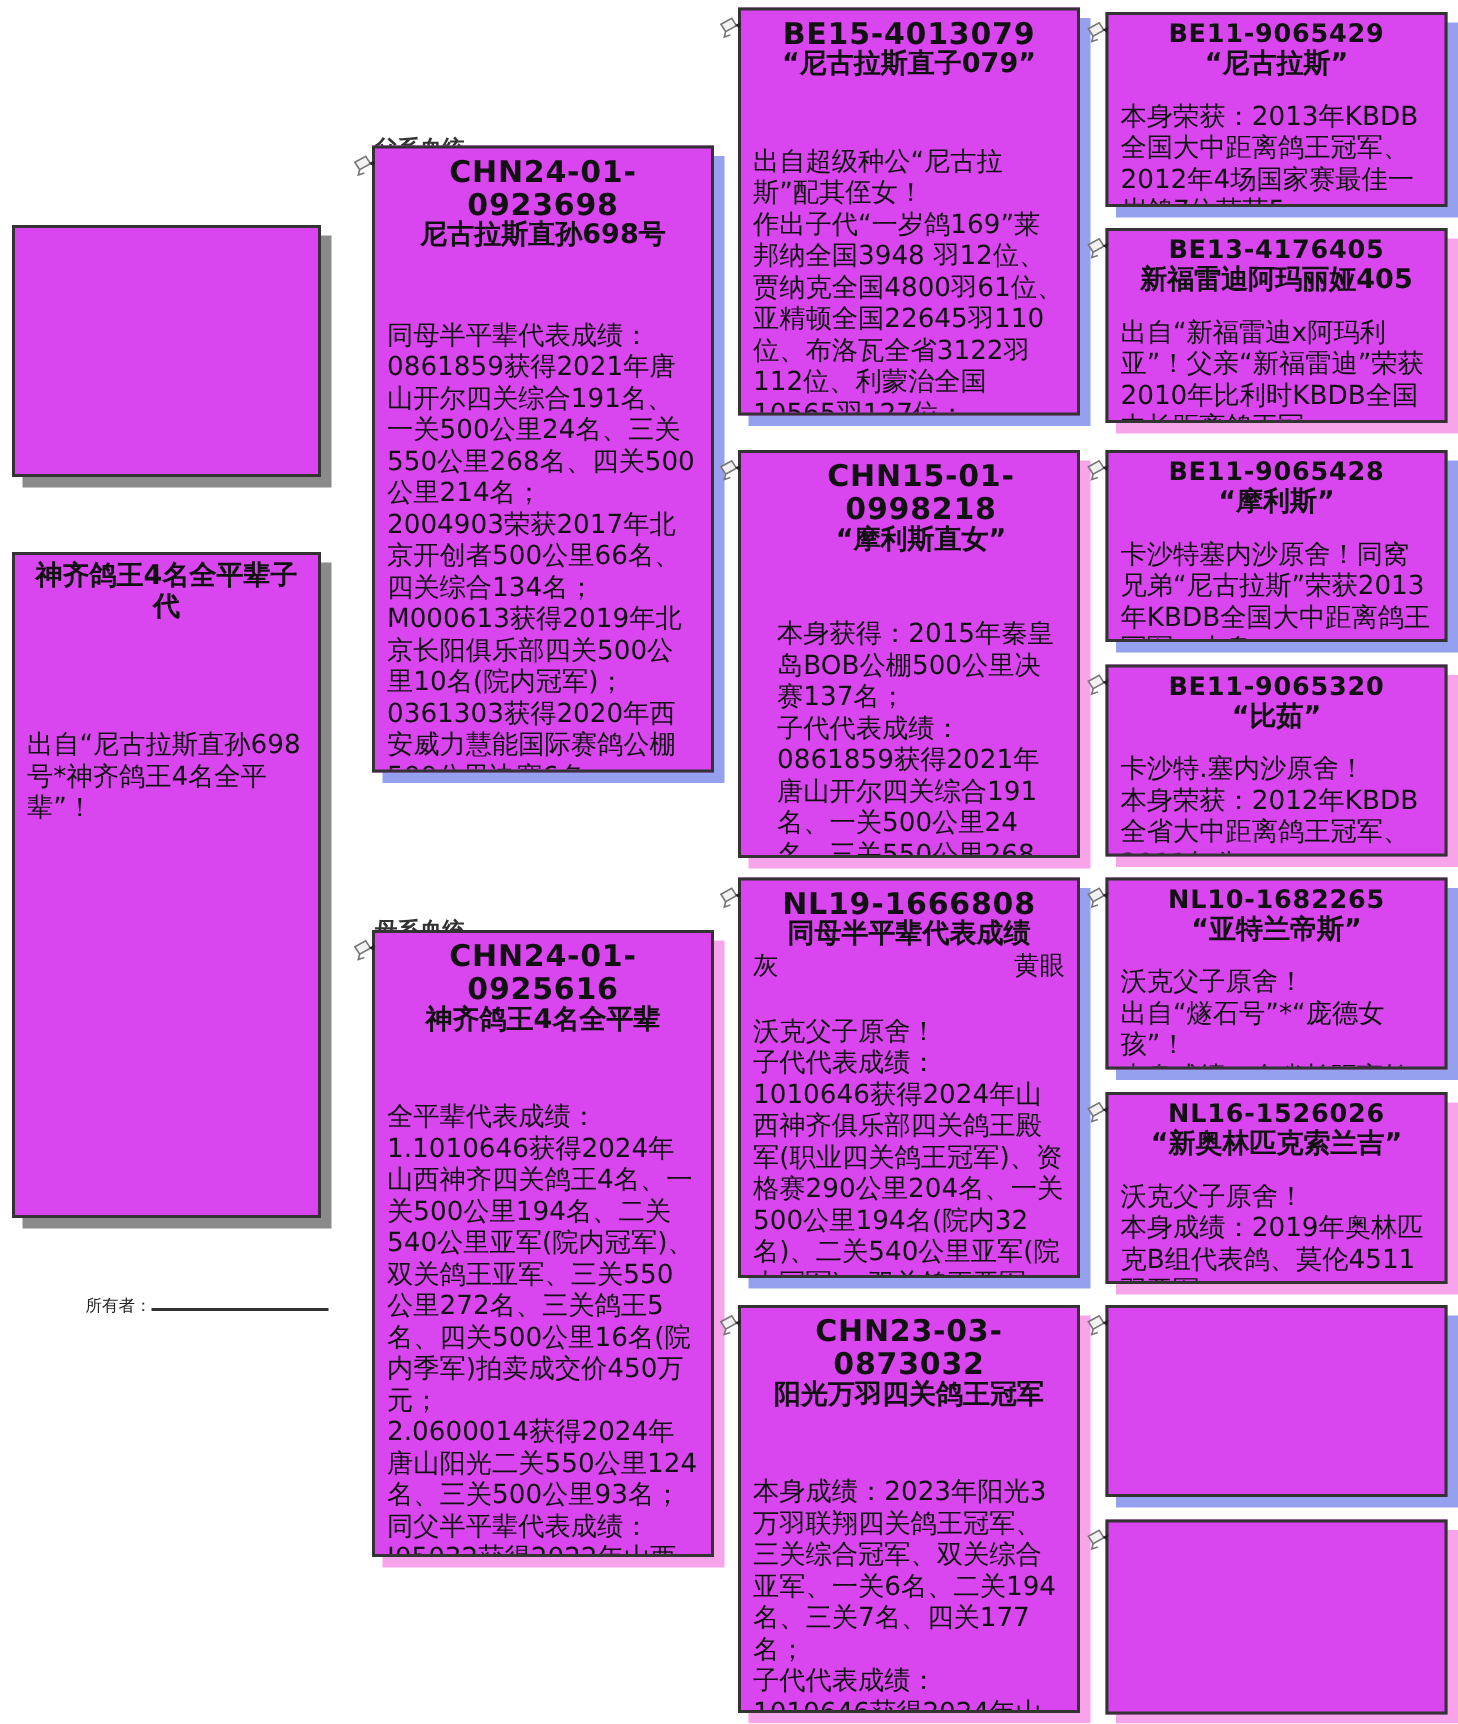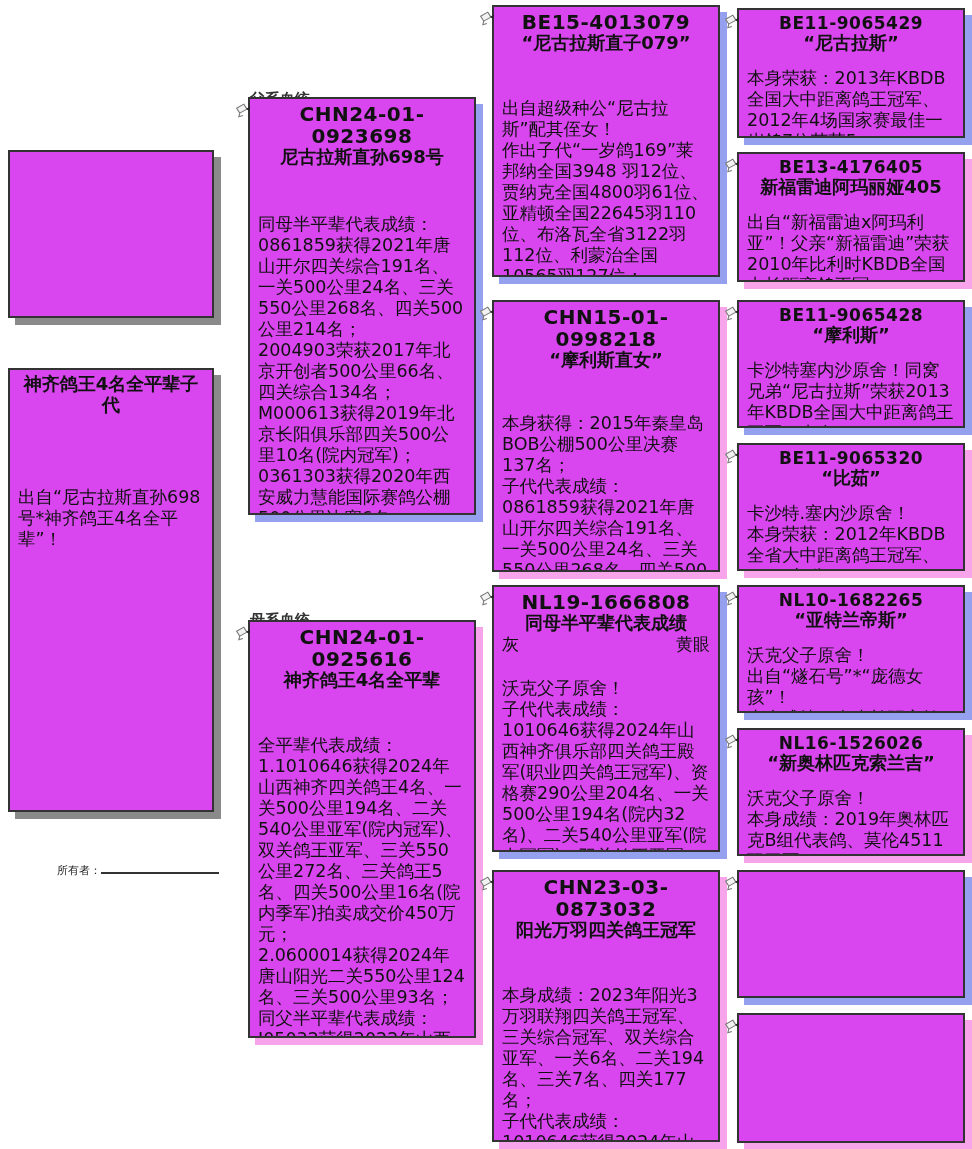--- a/index.html
+++ b/index.html
@@ -97,21 +97,21 @@
     </span>
     <div class="content">
       <div class="ring">BE15-4013079</div>
       <div class="bname">“尼古拉斯直子079”</div>
       <div class="body gap-c">出自超级种公“尼古拉斯”配其侄女！
 作出子代“一岁鸽169”莱邦纳全国3948 羽12位、贾纳克全国4800羽61位、亚精顿全国22645羽110位、布洛瓦全省3122羽112位、利蒙治全国10565羽127位；
 同母半兄“方历”荣获2015KBDB</div>
     </div>
   </div>
 
-  <div class="pbox" style="left: 492px; top: 300px; width: 228px; height: 272px; box-shadow: rgb(248, 164, 234) 7px 7px 0px; border-color: rgb(51, 51, 51);">
+  <div class="pbox" style="left: 492px; top: 300px; width: 228px; height: 272px; box-shadow: rgb(248, 164, 234) 7px 7px 0px; border-color: rgb(51, 51, 51); padding-left: 16px;">
     <span class="pin" style="left:-17px;top:2px;">
       <svg viewBox="0 0 20 20">
           <g stroke="#777" stroke-width="1.2" fill="#f2f2f2">
             <path d="M4 8 L12 3.5 L15.5 9 L7.5 13.5 Z"></path>
             <path d="M7.5 13.5 L6.5 17.5 L11 16" fill="none"></path>
           </g>
           <path d="M14.5 8.5 l4.5 -2 l-1.2 4.6 z" fill="#222"></path>
         </svg>
     </span>
     <div class="content">

